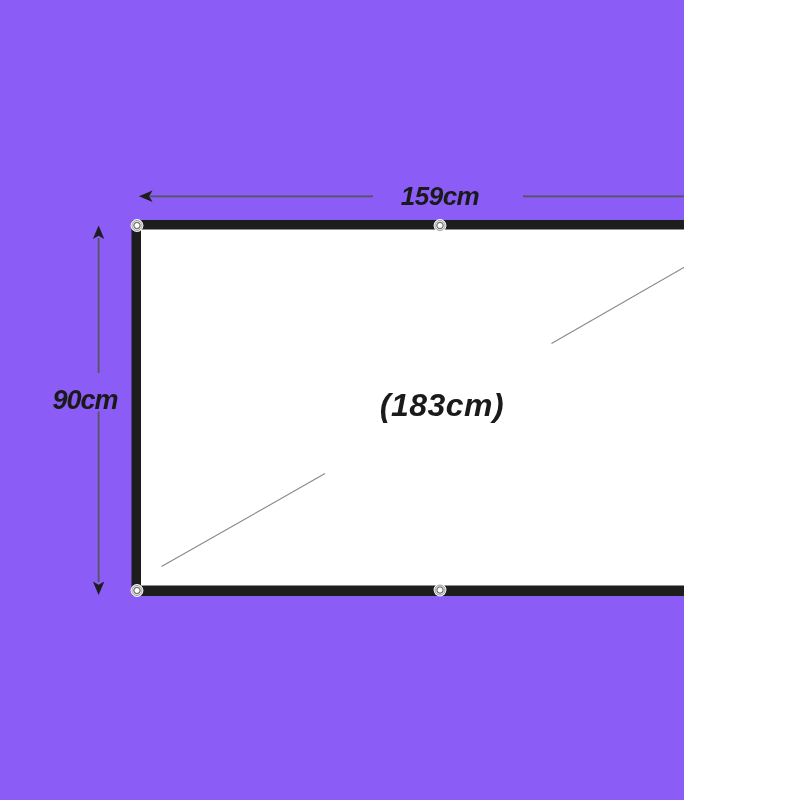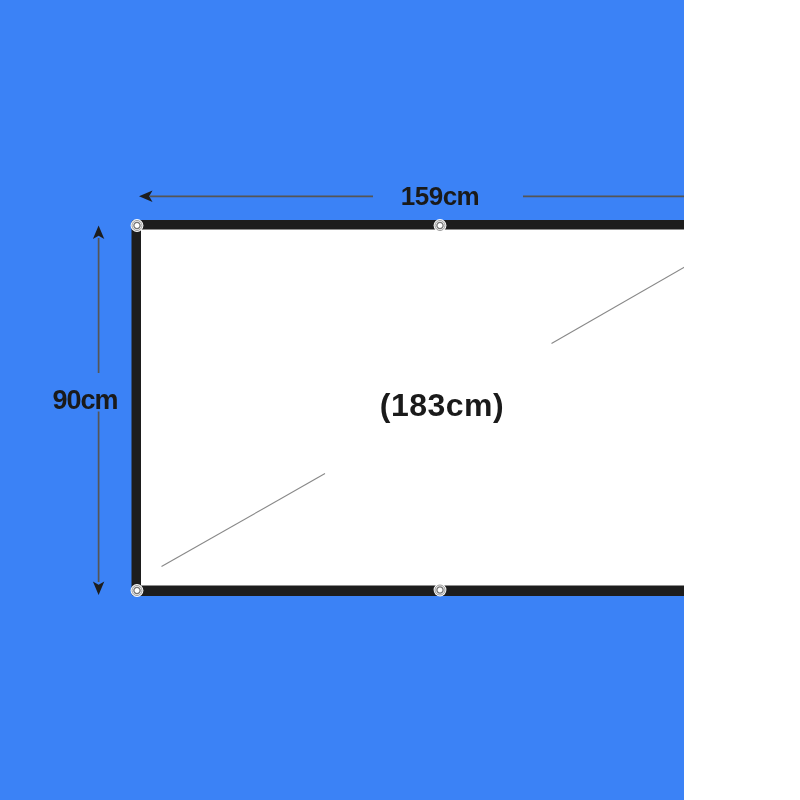--- a/index.html
+++ b/index.html
@@ -1,16 +1,16 @@
 <!DOCTYPE html>
 <html><head>
 <meta charset="utf-8">
 <style>
   html,body{margin:0;padding:0;background:#ffffff;}
-  #stage{position:relative;width:684px;height:800px;background:#3b82f6;overflow:hidden;}
+  #stage{position:relative;width:684px;height:800px;background:#8b5cf6;overflow:hidden;font-style:italic;}
   svg{position:absolute;left:0;top:0;}
   text{font-family:"Liberation Sans",sans-serif;font-weight:700;fill:#1a1a1a;}
 </style>
 </head>
 <body>
 <div id="stage">
 <svg width="800" height="800" viewBox="0 0 800 800">
 
   <rect x="131.5" y="220" width="615" height="376" rx="3" fill="#1d1d1d"></rect>
   <rect x="141" y="229.5" width="595" height="356" fill="#ffffff"></rect>

